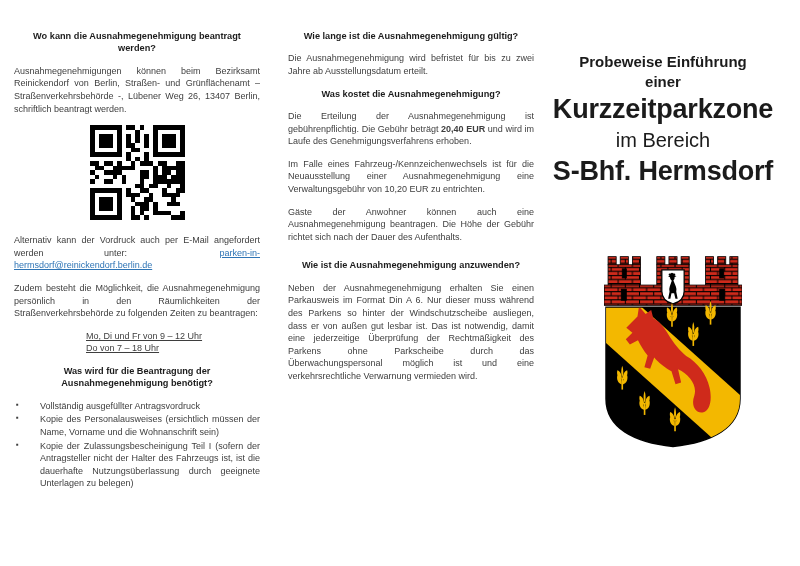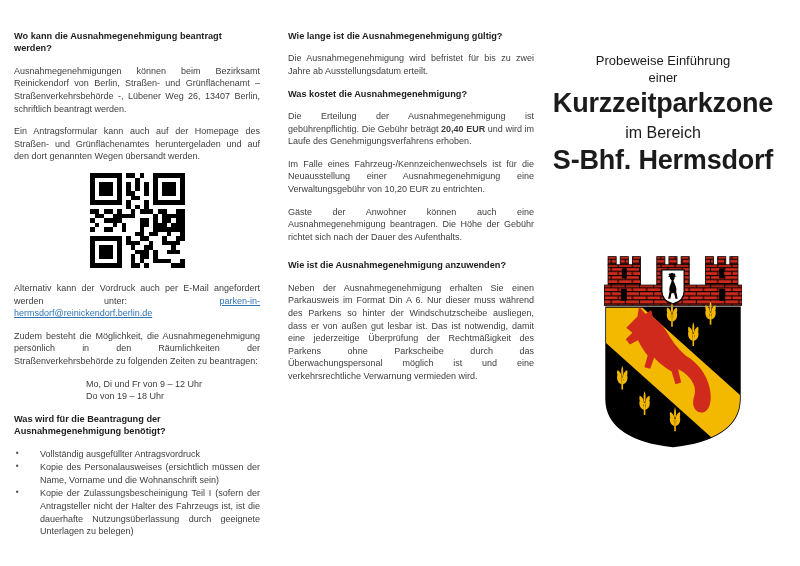--- a/index.html
+++ b/index.html
@@ -11,60 +11,59 @@
   }
   .col{
     position:absolute;top:30px;
     font-size:9px;line-height:1.4;color:#3e3e3e;
     text-align:justify;
   }
   #col-left{left:14px;width:246px;}
   #col-mid{left:288px;width:246px;}
   .col h3{
     font-size:9.2px;font-weight:bold;color:#1d1d1d;
-    margin:0 0 10px 0;text-align:left;line-height:1.35;
+    margin:0 0 10px 0;text-align:center;line-height:1.35;
   }
   .col p{margin:0 0 10px 0;}
   .hours{
     text-align:left;padding-left:72px;margin:0 0 12px 0;
   }
-  .hours .hline{display:block;}
+  .hours .hline{display:block;text-decoration:underline;}
   a.email{color:#2e74b5;text-decoration:underline;padding-left:32px;}
   ul.req{margin:2px 0 0 0;padding:0 0 0 26px;list-style:none;}
   ul.req li{position:relative;margin:0 0 1px 0;}
   ul.req li::before{
     content:"▪";position:absolute;left:-24px;top:-1px;
     font-size:8px;color:#3e3e3e;
   }
   .qr-wrap{display:block;width:95px;height:95px;margin:4px auto 14px auto;}
   .qr-wrap svg{width:100%;height:100%;display:block;}
   .gap-before{margin-top:16px !important;}
 
   
   #panel-right{
     position:absolute;left:535px;top:52px;width:256px;
     text-align:center;color:#1b1b1b;
   }
   .t-line{display:block;line-height:1.32;}
-  .t-reg{font-size:13px;font-weight:400;}
-  .t-reg2{font-size:16px;font-weight:400;}
+  .t-reg{font-size:15px;font-weight:700;}
+  .t-reg2{font-size:20px;font-weight:400;}
   .t-bold{font-size:27px;font-weight:700;letter-spacing:-0.2px;}
 
   #coat{position:absolute;left:604px;top:250px;width:138px;height:200px;}
   #coat svg{width:100%;height:100%;display:block;}
 </style>
 </head>
 <body>
 
 <div class="brochure">
 
   <div class="col" id="col-left">
     <h3>Wo kann die Ausnahmegenehmigung beantragt werden?</h3>
     <p>Ausnahmegenehmigungen können beim Bezirksamt Reinickendorf von Berlin, Straßen- und Grünflächenamt – Straßenverkehrsbehörde -, Lübener Weg 26, 13407 Berlin, schriftlich beantragt werden.</p>
-    <p>Ein Antragsformular kann auch auf der Homepage des Straßen- und Grünflächenamtes heruntergeladen und auf den dort genannten Wegen übersandt werden.</p>
 
     <span class="qr-wrap">
       <svg viewBox="0 0 21 21" shape-rendering="crispEdges" aria-hidden="true">
         <rect x="0" y="0" width="21" height="21" fill="#ffffff"></rect>
         <g id="qr-modules" fill="#000000">
             <rect x="8" y="0" width="1" height="1"></rect>
             <rect x="9" y="0" width="1" height="1"></rect>
             <rect x="11" y="0" width="1" height="1"></rect>
             <rect x="10" y="1" width="1" height="1"></rect>
             <rect x="8" y="2" width="1" height="1"></rect>
@@ -210,21 +209,21 @@
         </g>
       </svg>
     </span>
 
     <p><span>Alternativ kann der Vordruck auch per E-Mail angefordert werden unter: </span><a class="email" href="#">parken-in-hermsdorf@reinickendorf.berlin.de</a></p>
 
     <p>Zudem besteht die Möglichkeit, die Ausnahmegenehmigung persönlich in den Räumlichkeiten der Straßenverkehrsbehörde zu folgenden Zeiten zu beantragen:</p>
 
     <p class="hours">
       <span class="hline">Mo, Di und Fr von 9 – 12 Uhr</span>
-      <span class="hline">Do von 19 – 18 Uhr</span>
+      <span class="hline">Do von 7 – 18 Uhr</span>
     </p>
 
     <h3>Was wird für die Beantragung der Ausnahmegenehmigung benötigt?</h3>
     <ul class="req">
       <li>Vollständig ausgefüllter Antragsvordruck</li>
       <li>Kopie des Personalausweises (ersichtlich müssen der Name, Vorname und die Wohnanschrift sein)</li>
       <li>Kopie der Zulassungsbescheinigung Teil I (sofern der Antragsteller nicht der Halter des Fahrzeugs ist, ist die dauerhafte Nutzungsüberlassung durch geeignete Unterlagen zu belegen)</li>
     </ul>
   </div>
 

